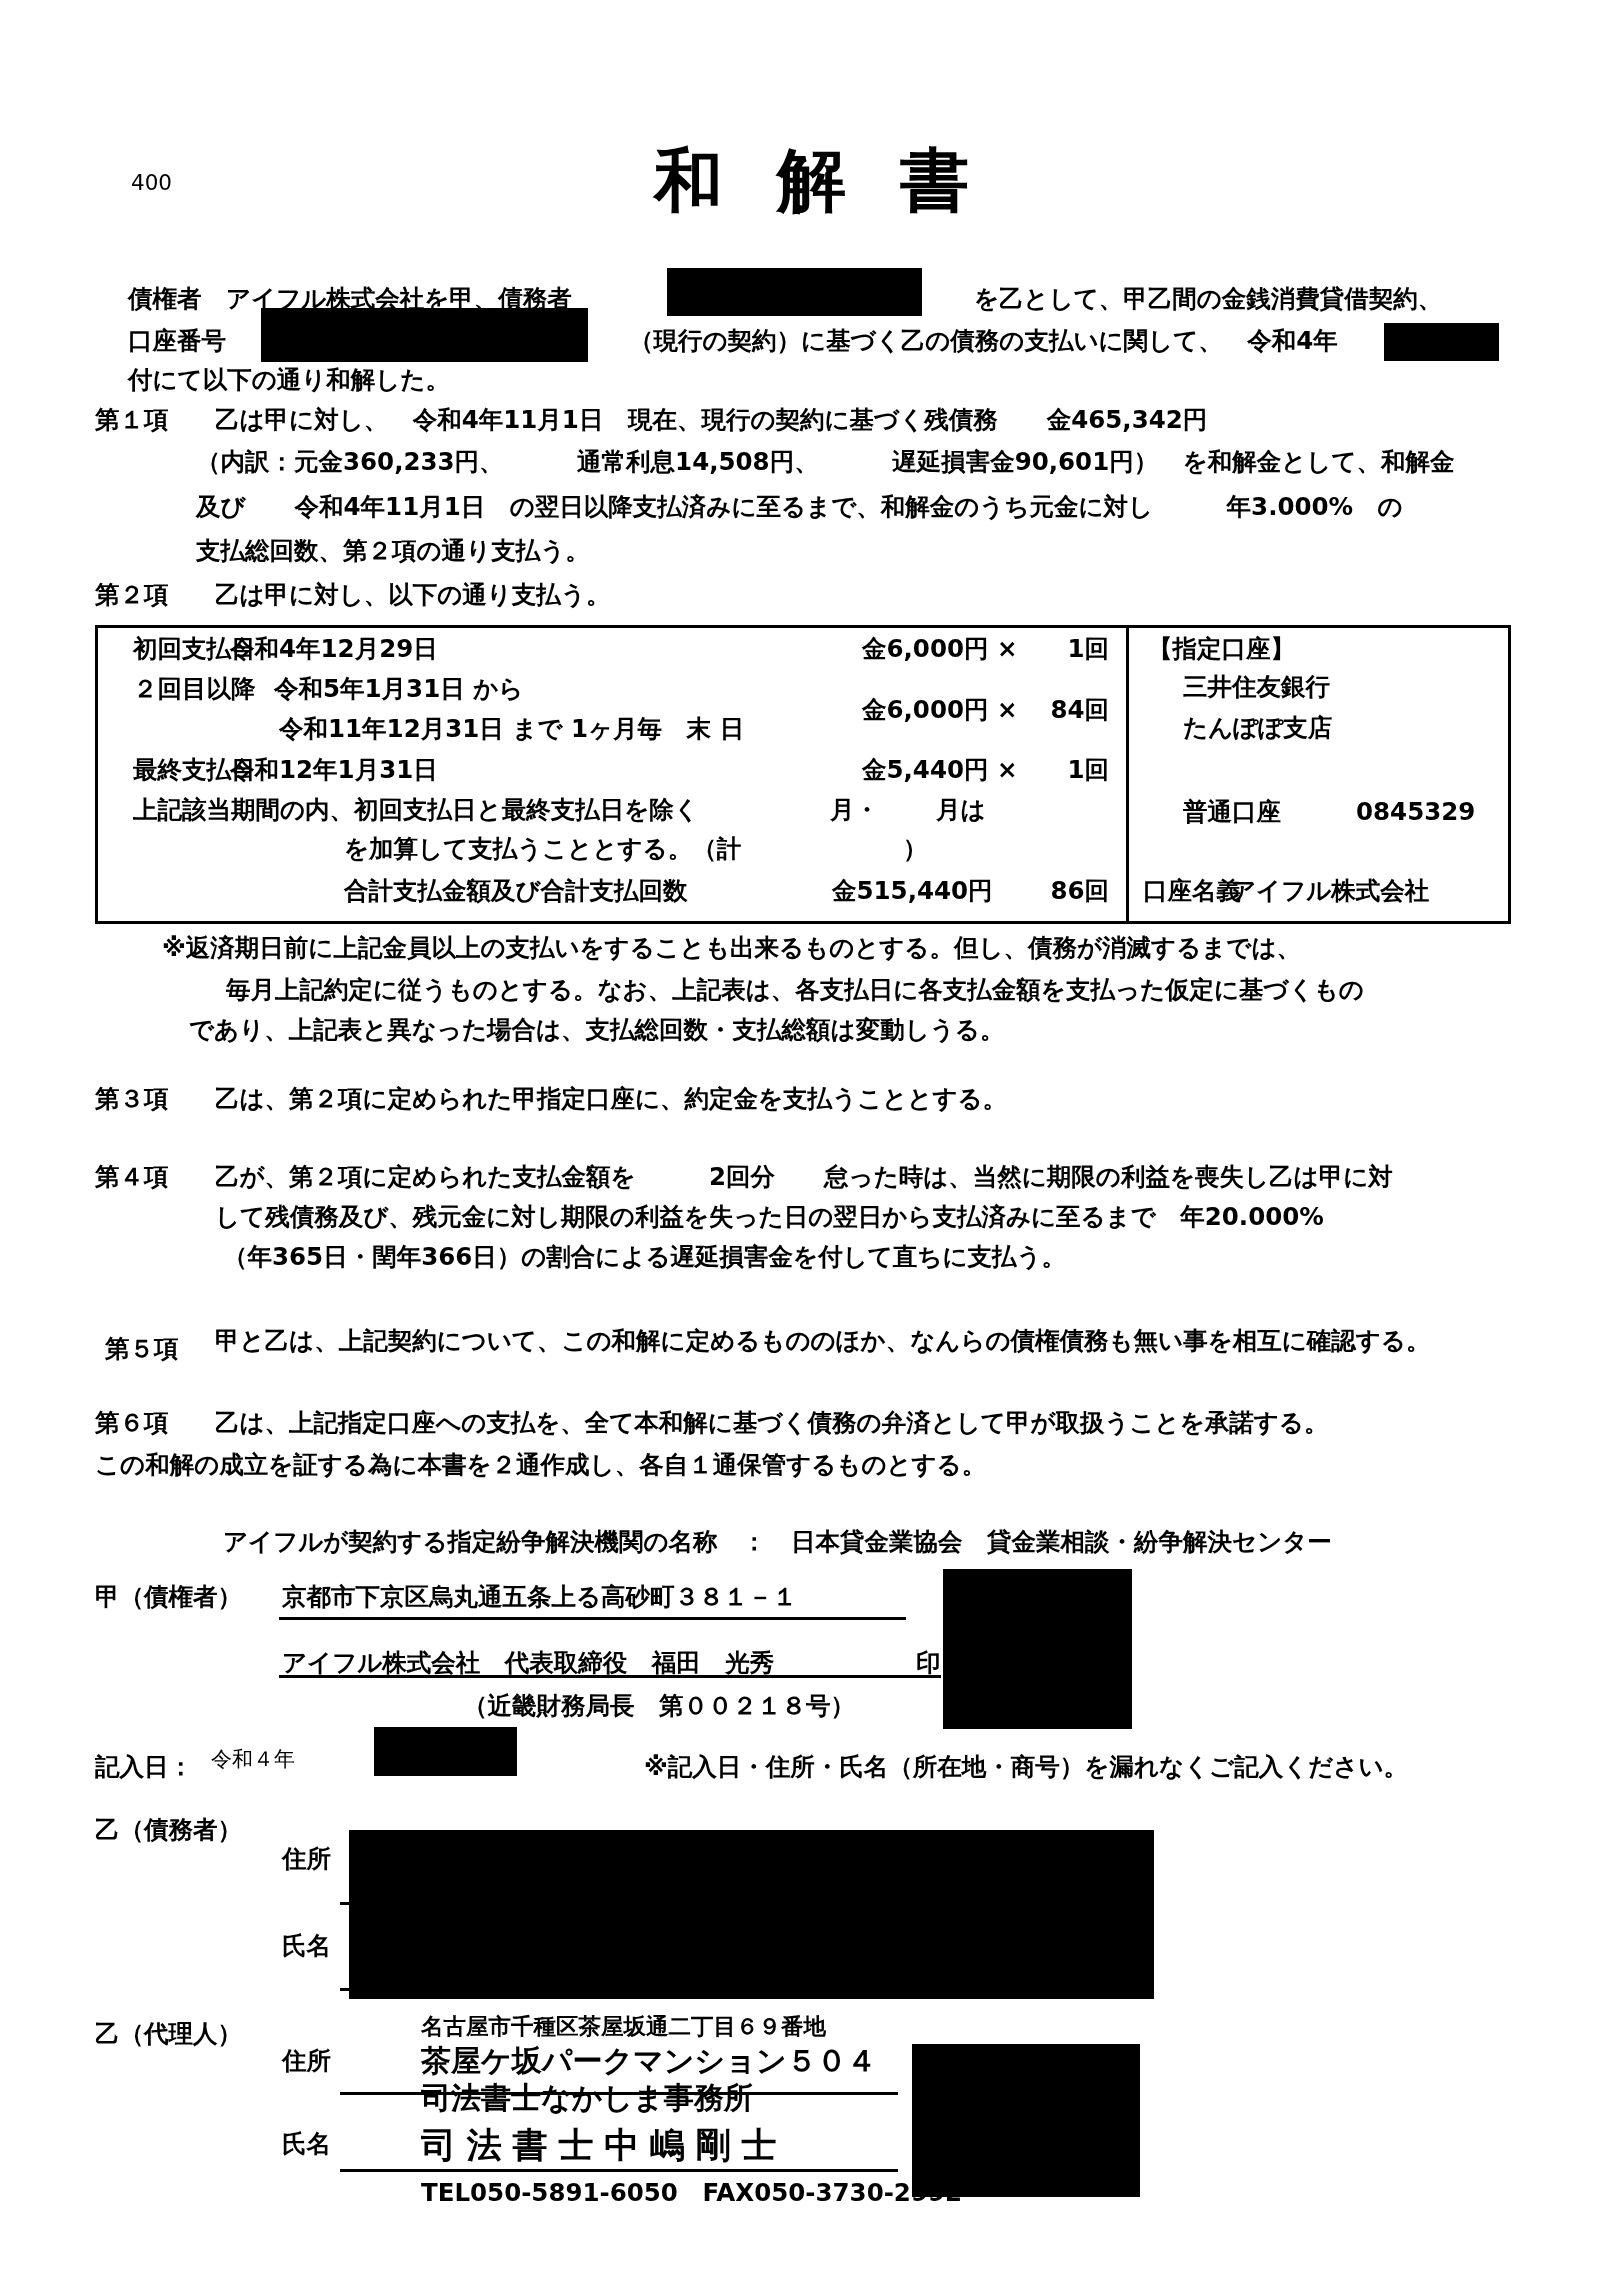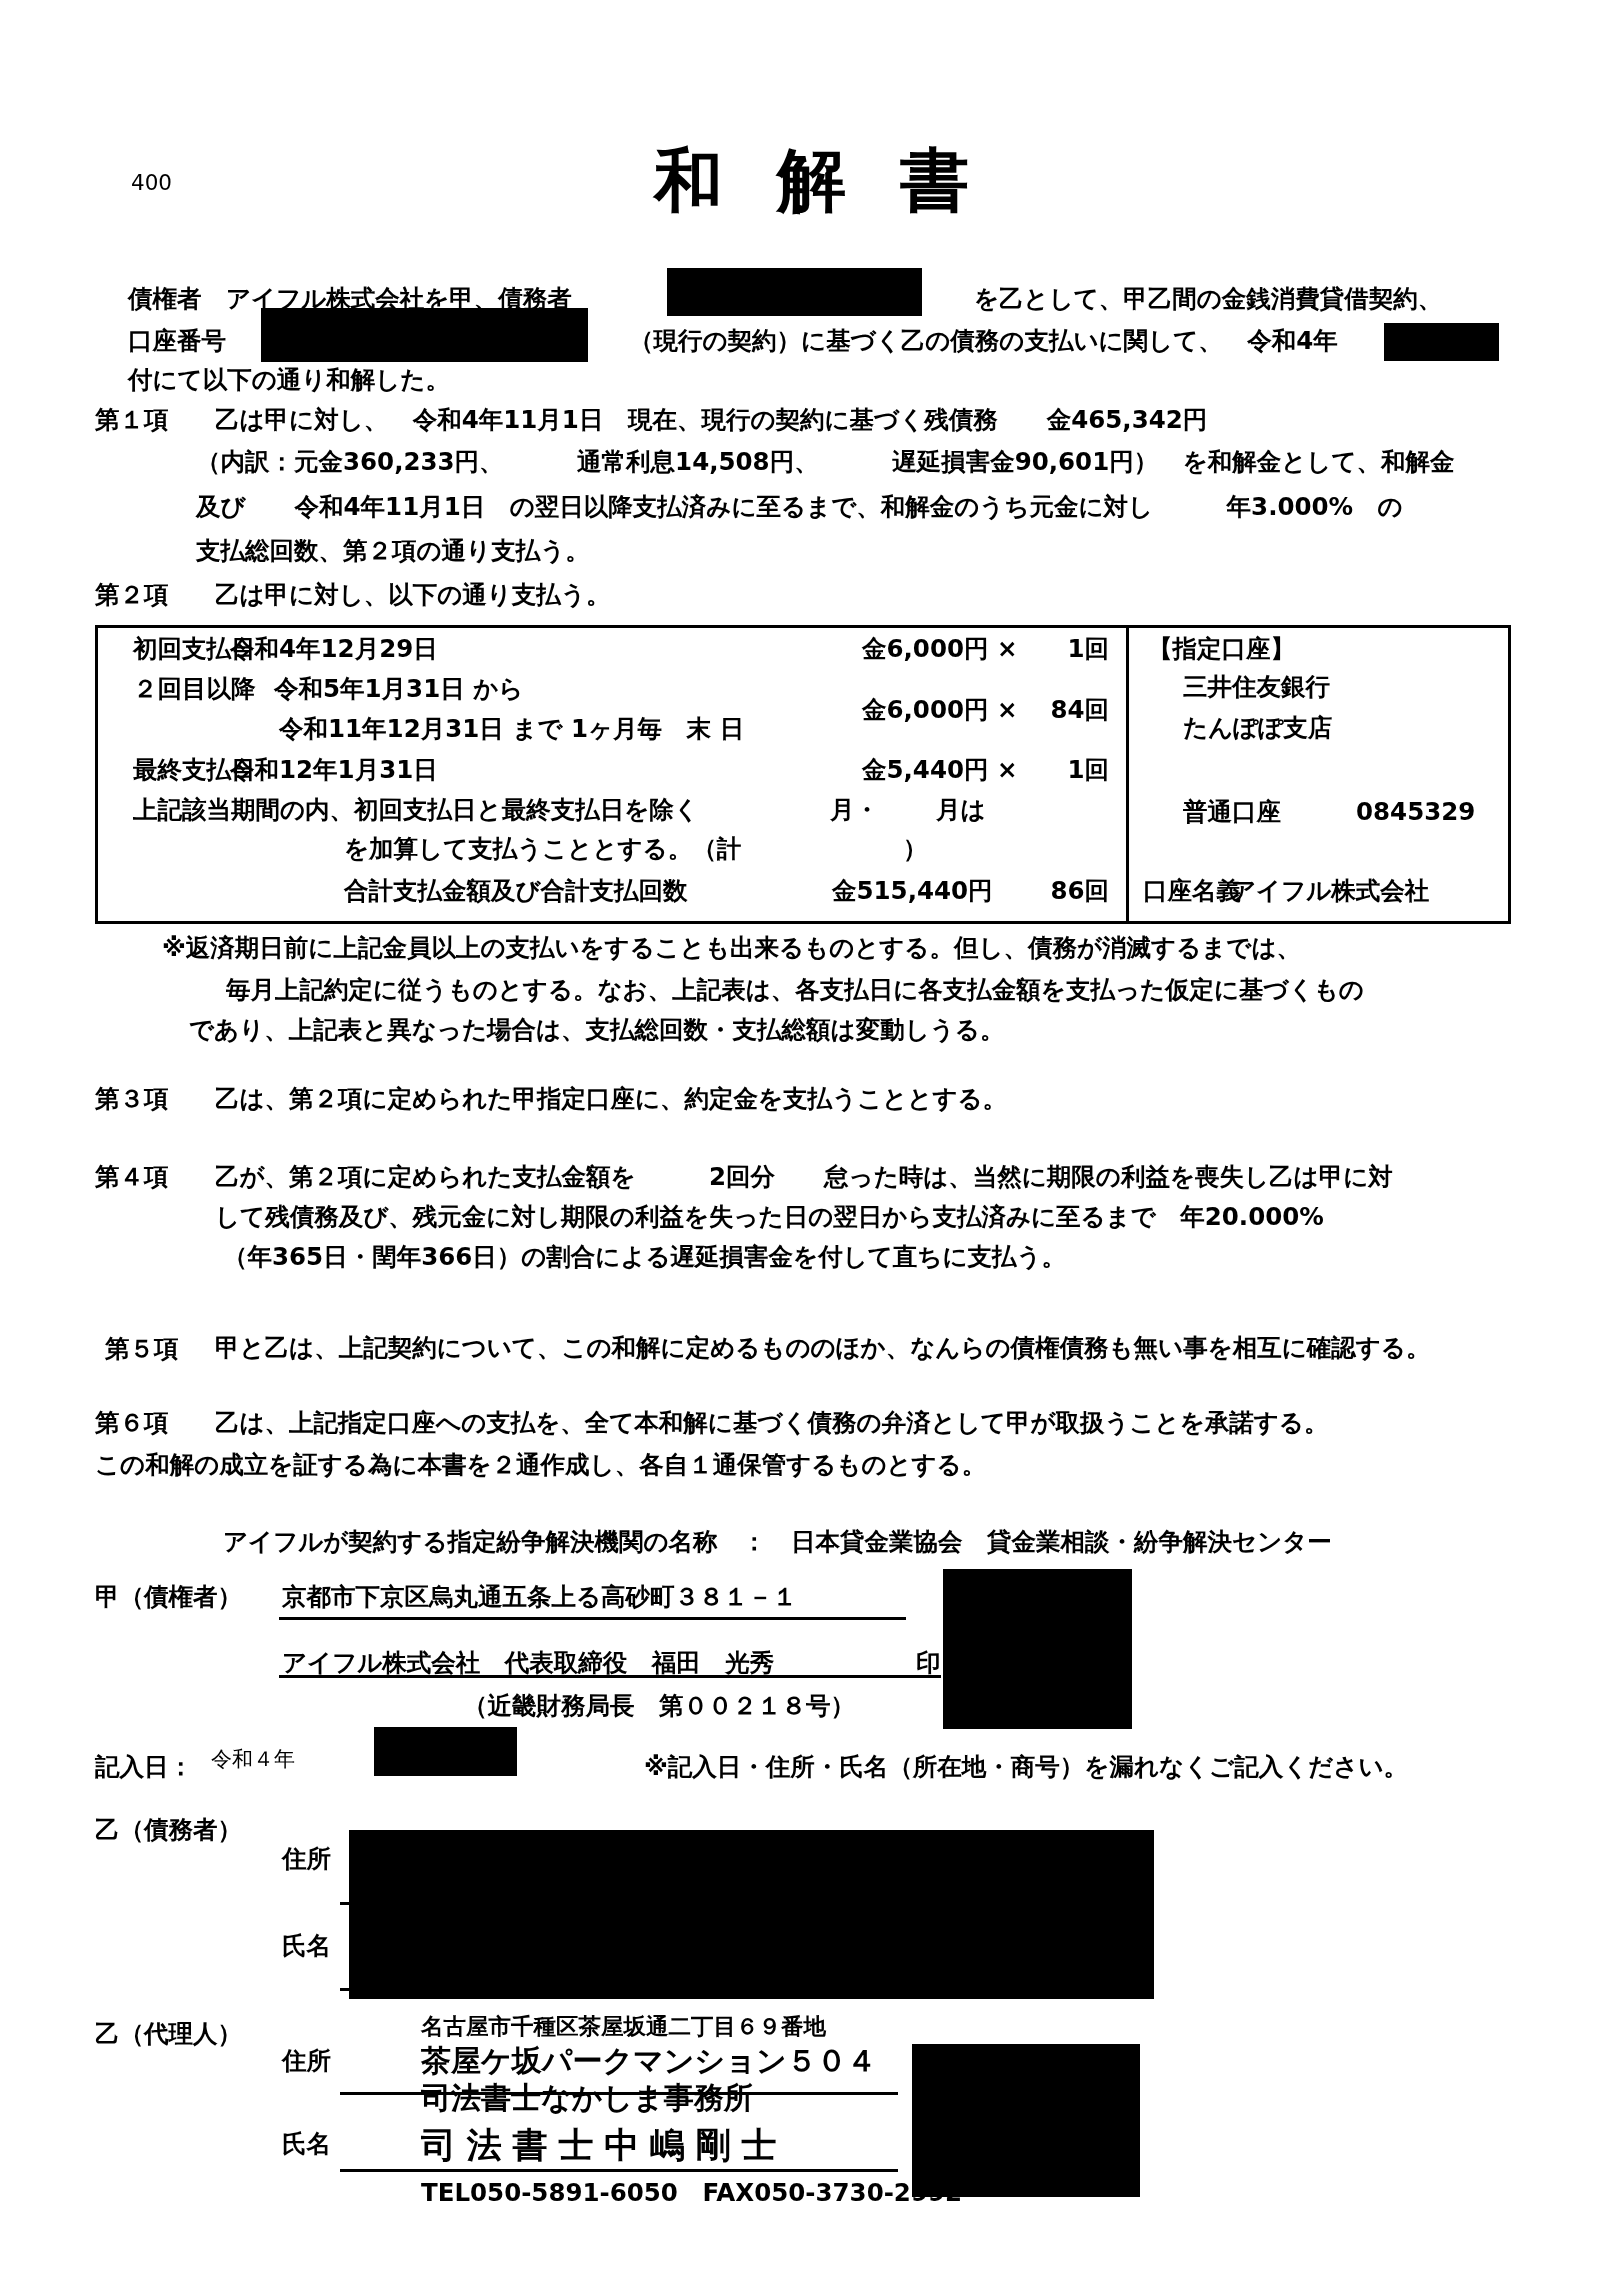--- a/index.html
+++ b/index.html
@@ -87,21 +87,21 @@
 
 <div class="t" style="left:95px;top:1087px;">第３項</div>
 <div class="t" style="left:215px;top:1087px;">乙は、第２項に定められた甲指定口座に、約定金を支払うこととする。</div>
 
 <div class="t" style="left:95px;top:1165px;">第４項</div>
 <div class="t" style="left:215px;top:1165px;">乙が、第２項に定められた支払金額を　　　2回分　　怠った時は、当然に期限の利益を喪失し乙は甲に対</div>
 <div class="t" style="left:215px;top:1205px;">して残債務及び、残元金に対し期限の利益を失った日の翌日から支払済みに至るまで　年20.000%</div>
 <div class="t" style="left:223px;top:1245px;">（年365日・閏年366日）の割合による遅延損害金を付して直ちに支払う。</div>
 
 <div class="t" style="left:105px;top:1329px;margin-top:8px;">第５項</div>
-<div class="t" style="left:215px;top:1329px;margin-top:7px;">甲と乙は、上記契約について、この和解に定めるもののほか、なんらの債権債務も無い事を相互に確認する。</div>
+<div class="t" style="left:215px;top:1329px;">甲と乙は、上記契約について、この和解に定めるもののほか、なんらの債権債務も無い事を相互に確認する。</div>
 
 <div class="t" style="left:95px;top:1411px;">第６項</div>
 <div class="t" style="left:215px;top:1411px;">乙は、上記指定口座への支払を、全て本和解に基づく債務の弁済として甲が取扱うことを承諾する。</div>
 <div class="t" style="left:95px;top:1453px;">この和解の成立を証する為に本書を２通作成し、各自１通保管するものとする。</div>
 
 <div class="t" style="left:223px;top:1530px;">アイフルが契約する指定紛争解決機関の名称　：　日本貸金業協会　貸金業相談・紛争解決センター</div>
 
 <div class="t" style="left:95px;top:1585px;">甲（債権者）</div>
 <div class="t" style="left:282px;top:1585px;">京都市下京区烏丸通五条上る高砂町３８１－１</div>
 <div class="hline" style="left:279px;top:1617px;width:627px;"></div>

